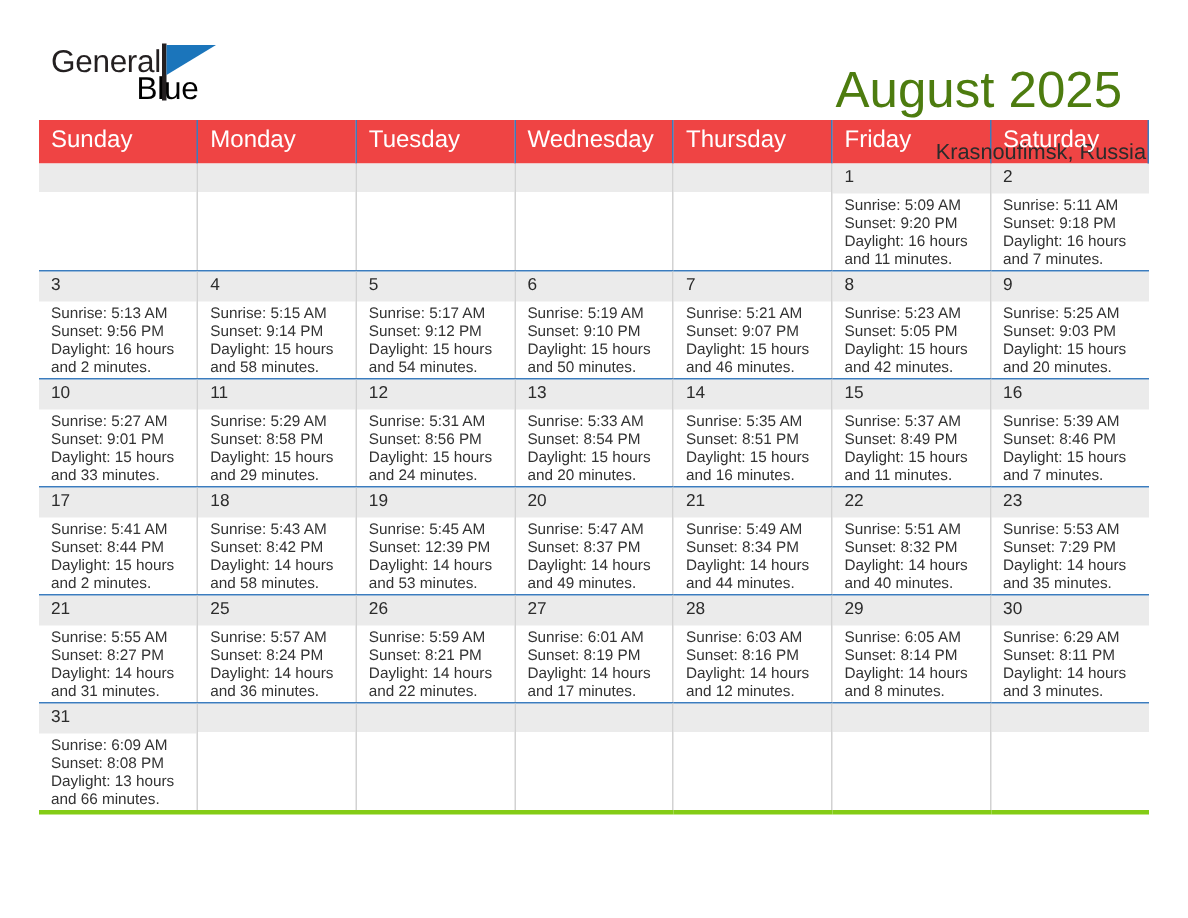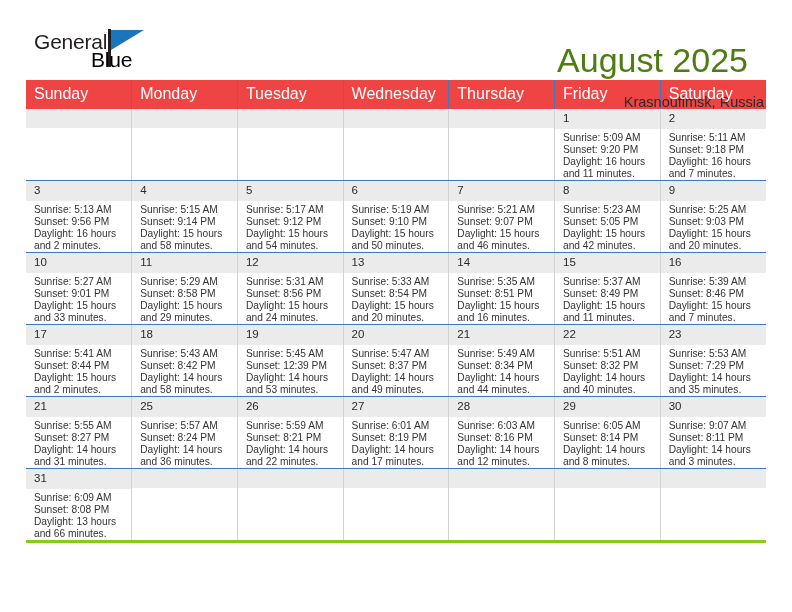--- a/index.html
+++ b/index.html
@@ -541,21 +541,21 @@
                 <div>Sunset: 8:14 PM</div>
                 <div>Daylight: 14 hours</div>
                 <div>and 8 minutes.</div>
               </div>
             </div>
           </td>
           <td>
             <div class="cell">
               <div class="daynum">30</div>
               <div class="info">
-                <div>Sunrise: 9:07 AM</div>
+                <div>Sunrise: 6:29 AM</div>
                 <div>Sunset: 8:11 PM</div>
                 <div>Daylight: 14 hours</div>
                 <div>and 3 minutes.</div>
               </div>
             </div>
           </td>
         </tr>
         <tr>
           <td>
             <div class="cell">

